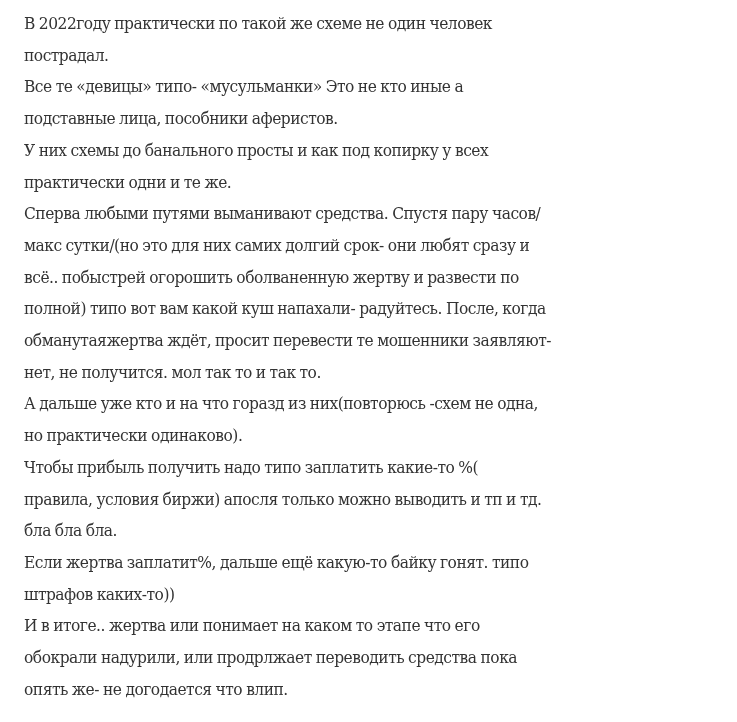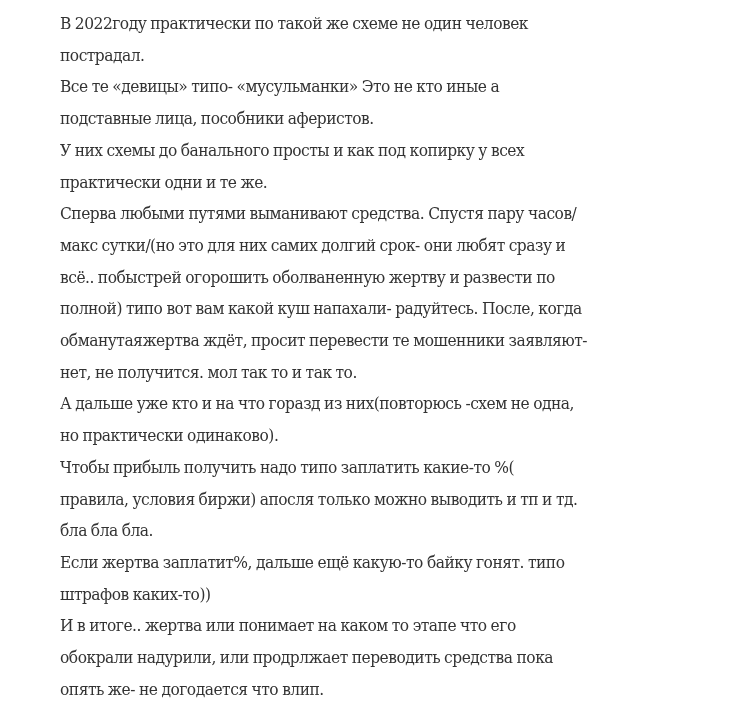--- a/index.html
+++ b/index.html
@@ -10,21 +10,20 @@
     body {
       width: 737px;
       height: 722px;
       overflow: hidden;
     }
     .article {
       position: relative;
       padding: 8px 0 0 24px;
       width: 700px;
       box-sizing: border-box;
-      margin-left: 36px;
     }
     .line {
       font-family: "DejaVu Serif", "Liberation Serif", serif;
       font-size: 17.2px;
       line-height: 31.7px;
       color: #333333;
       white-space: nowrap;
       letter-spacing: -0.55px;
       word-spacing: -0.5px;
       transform: scaleX(0.9);

